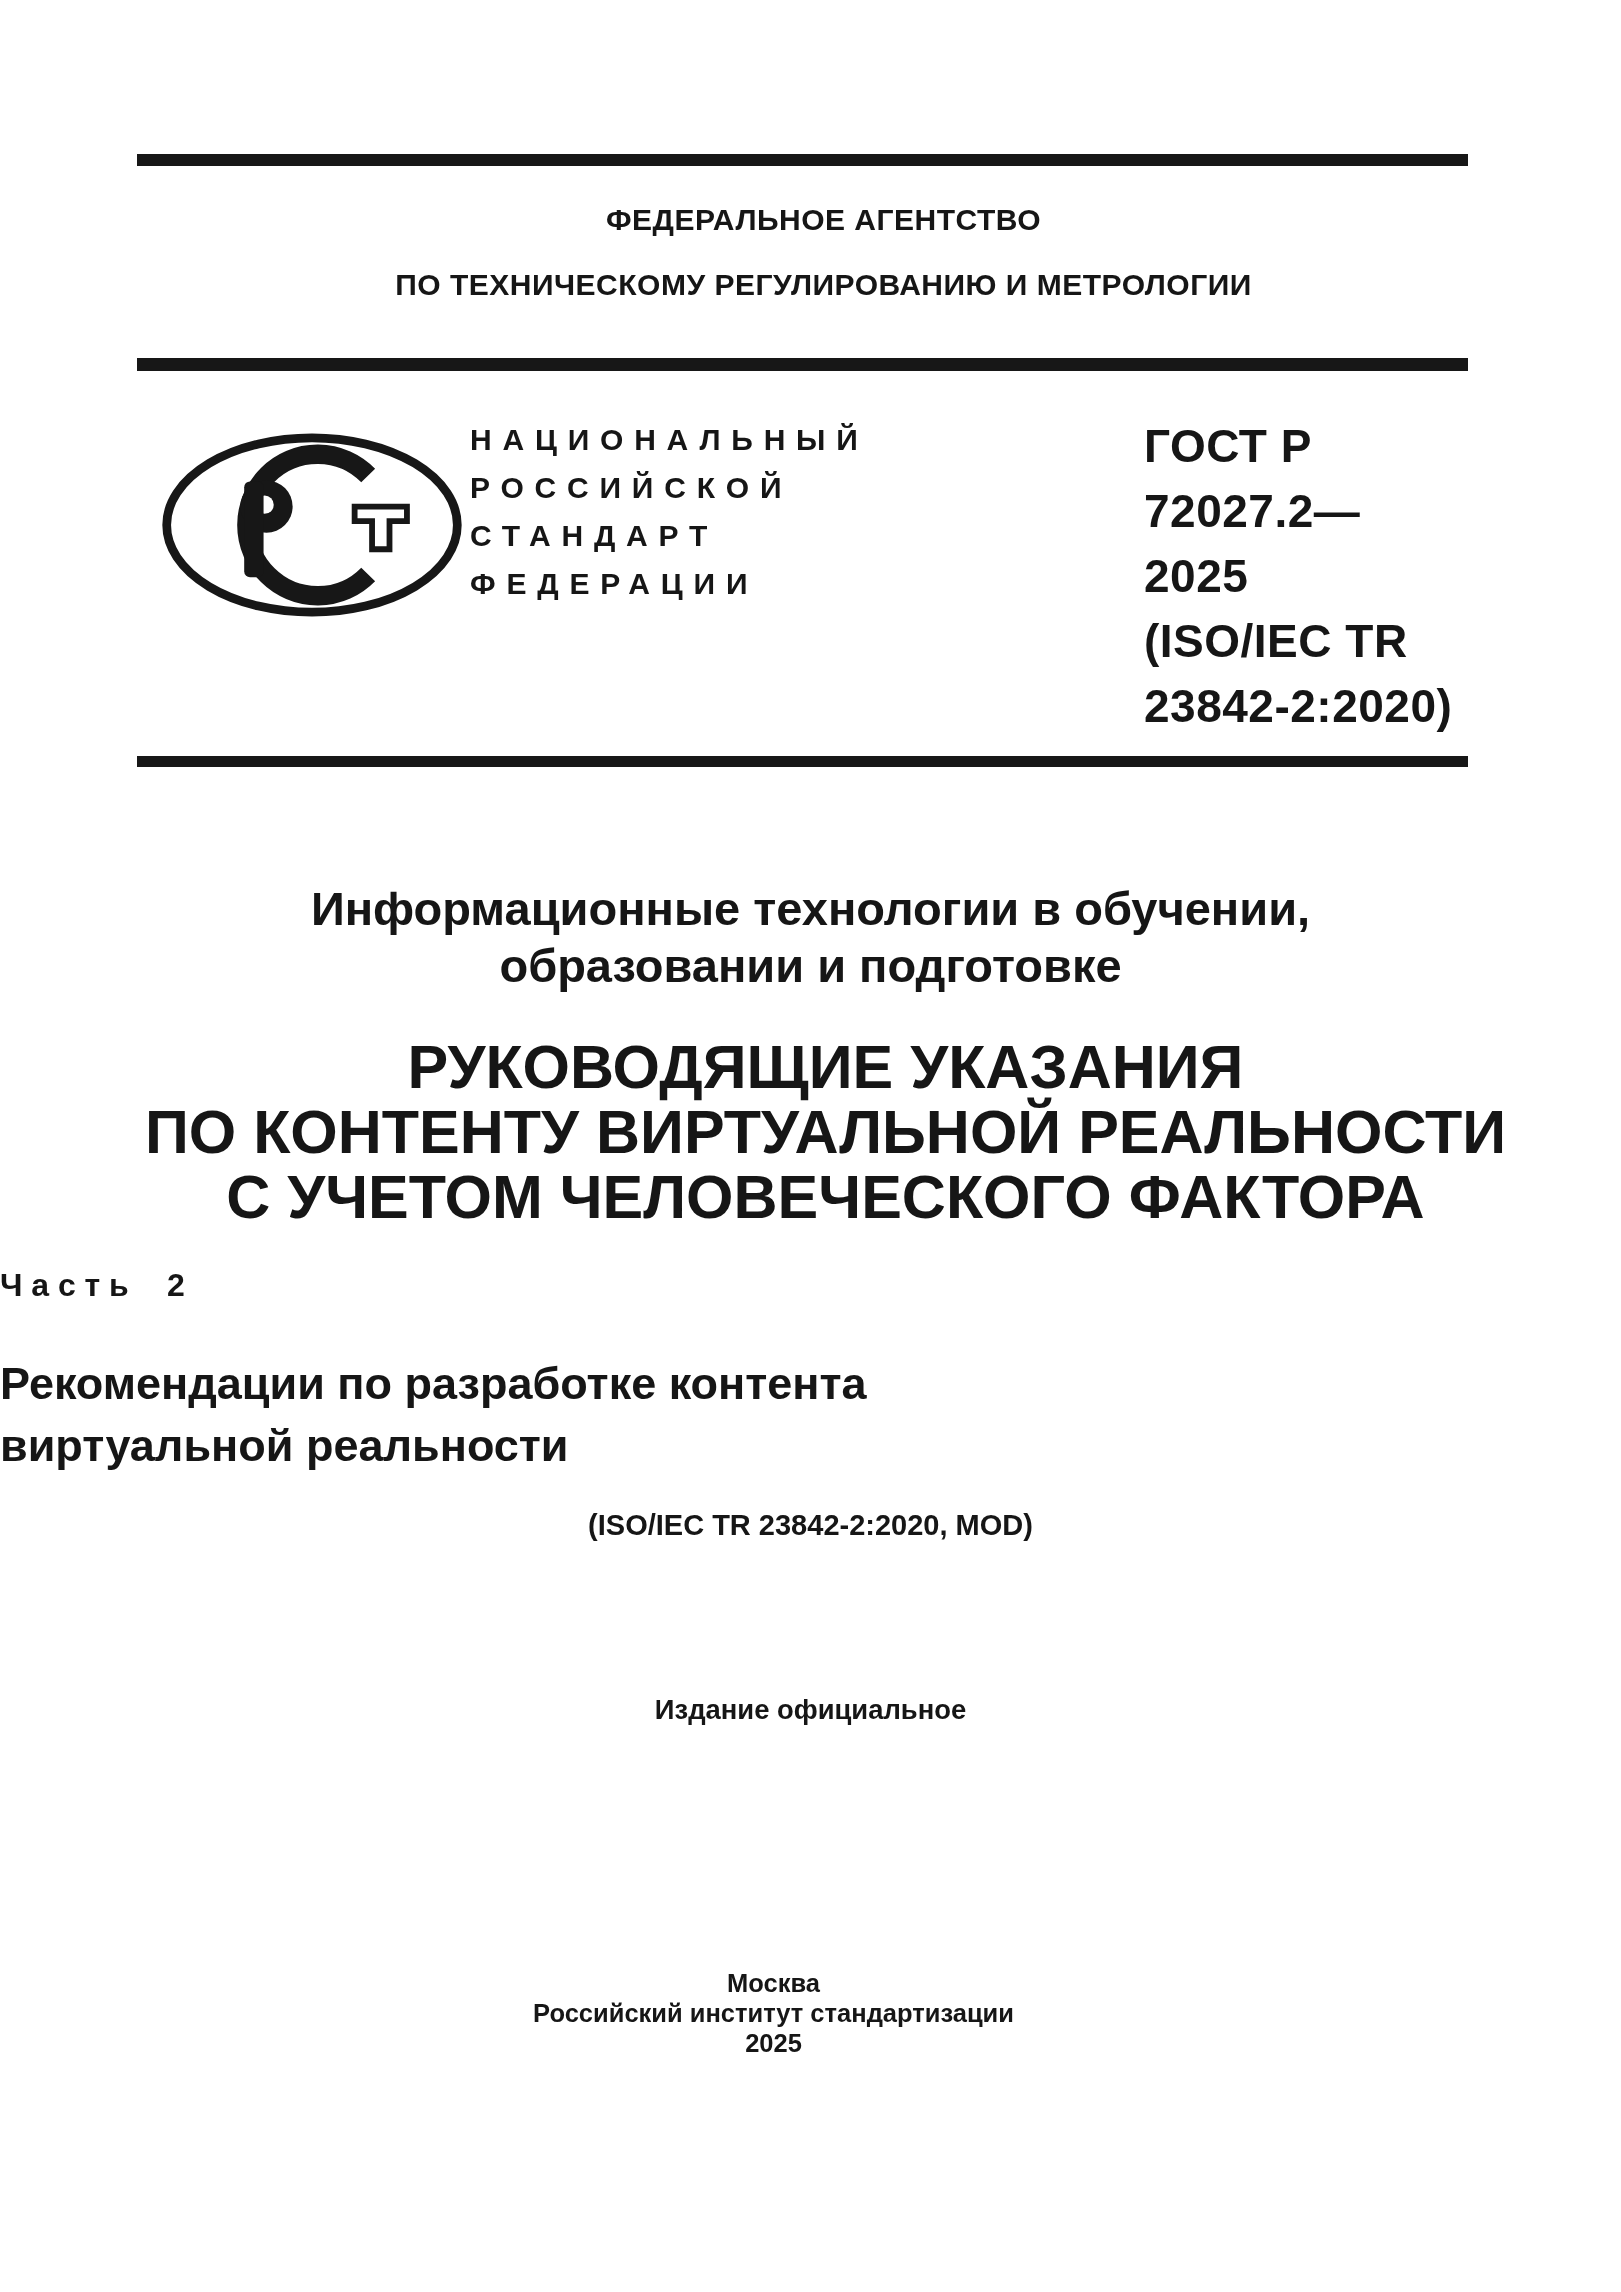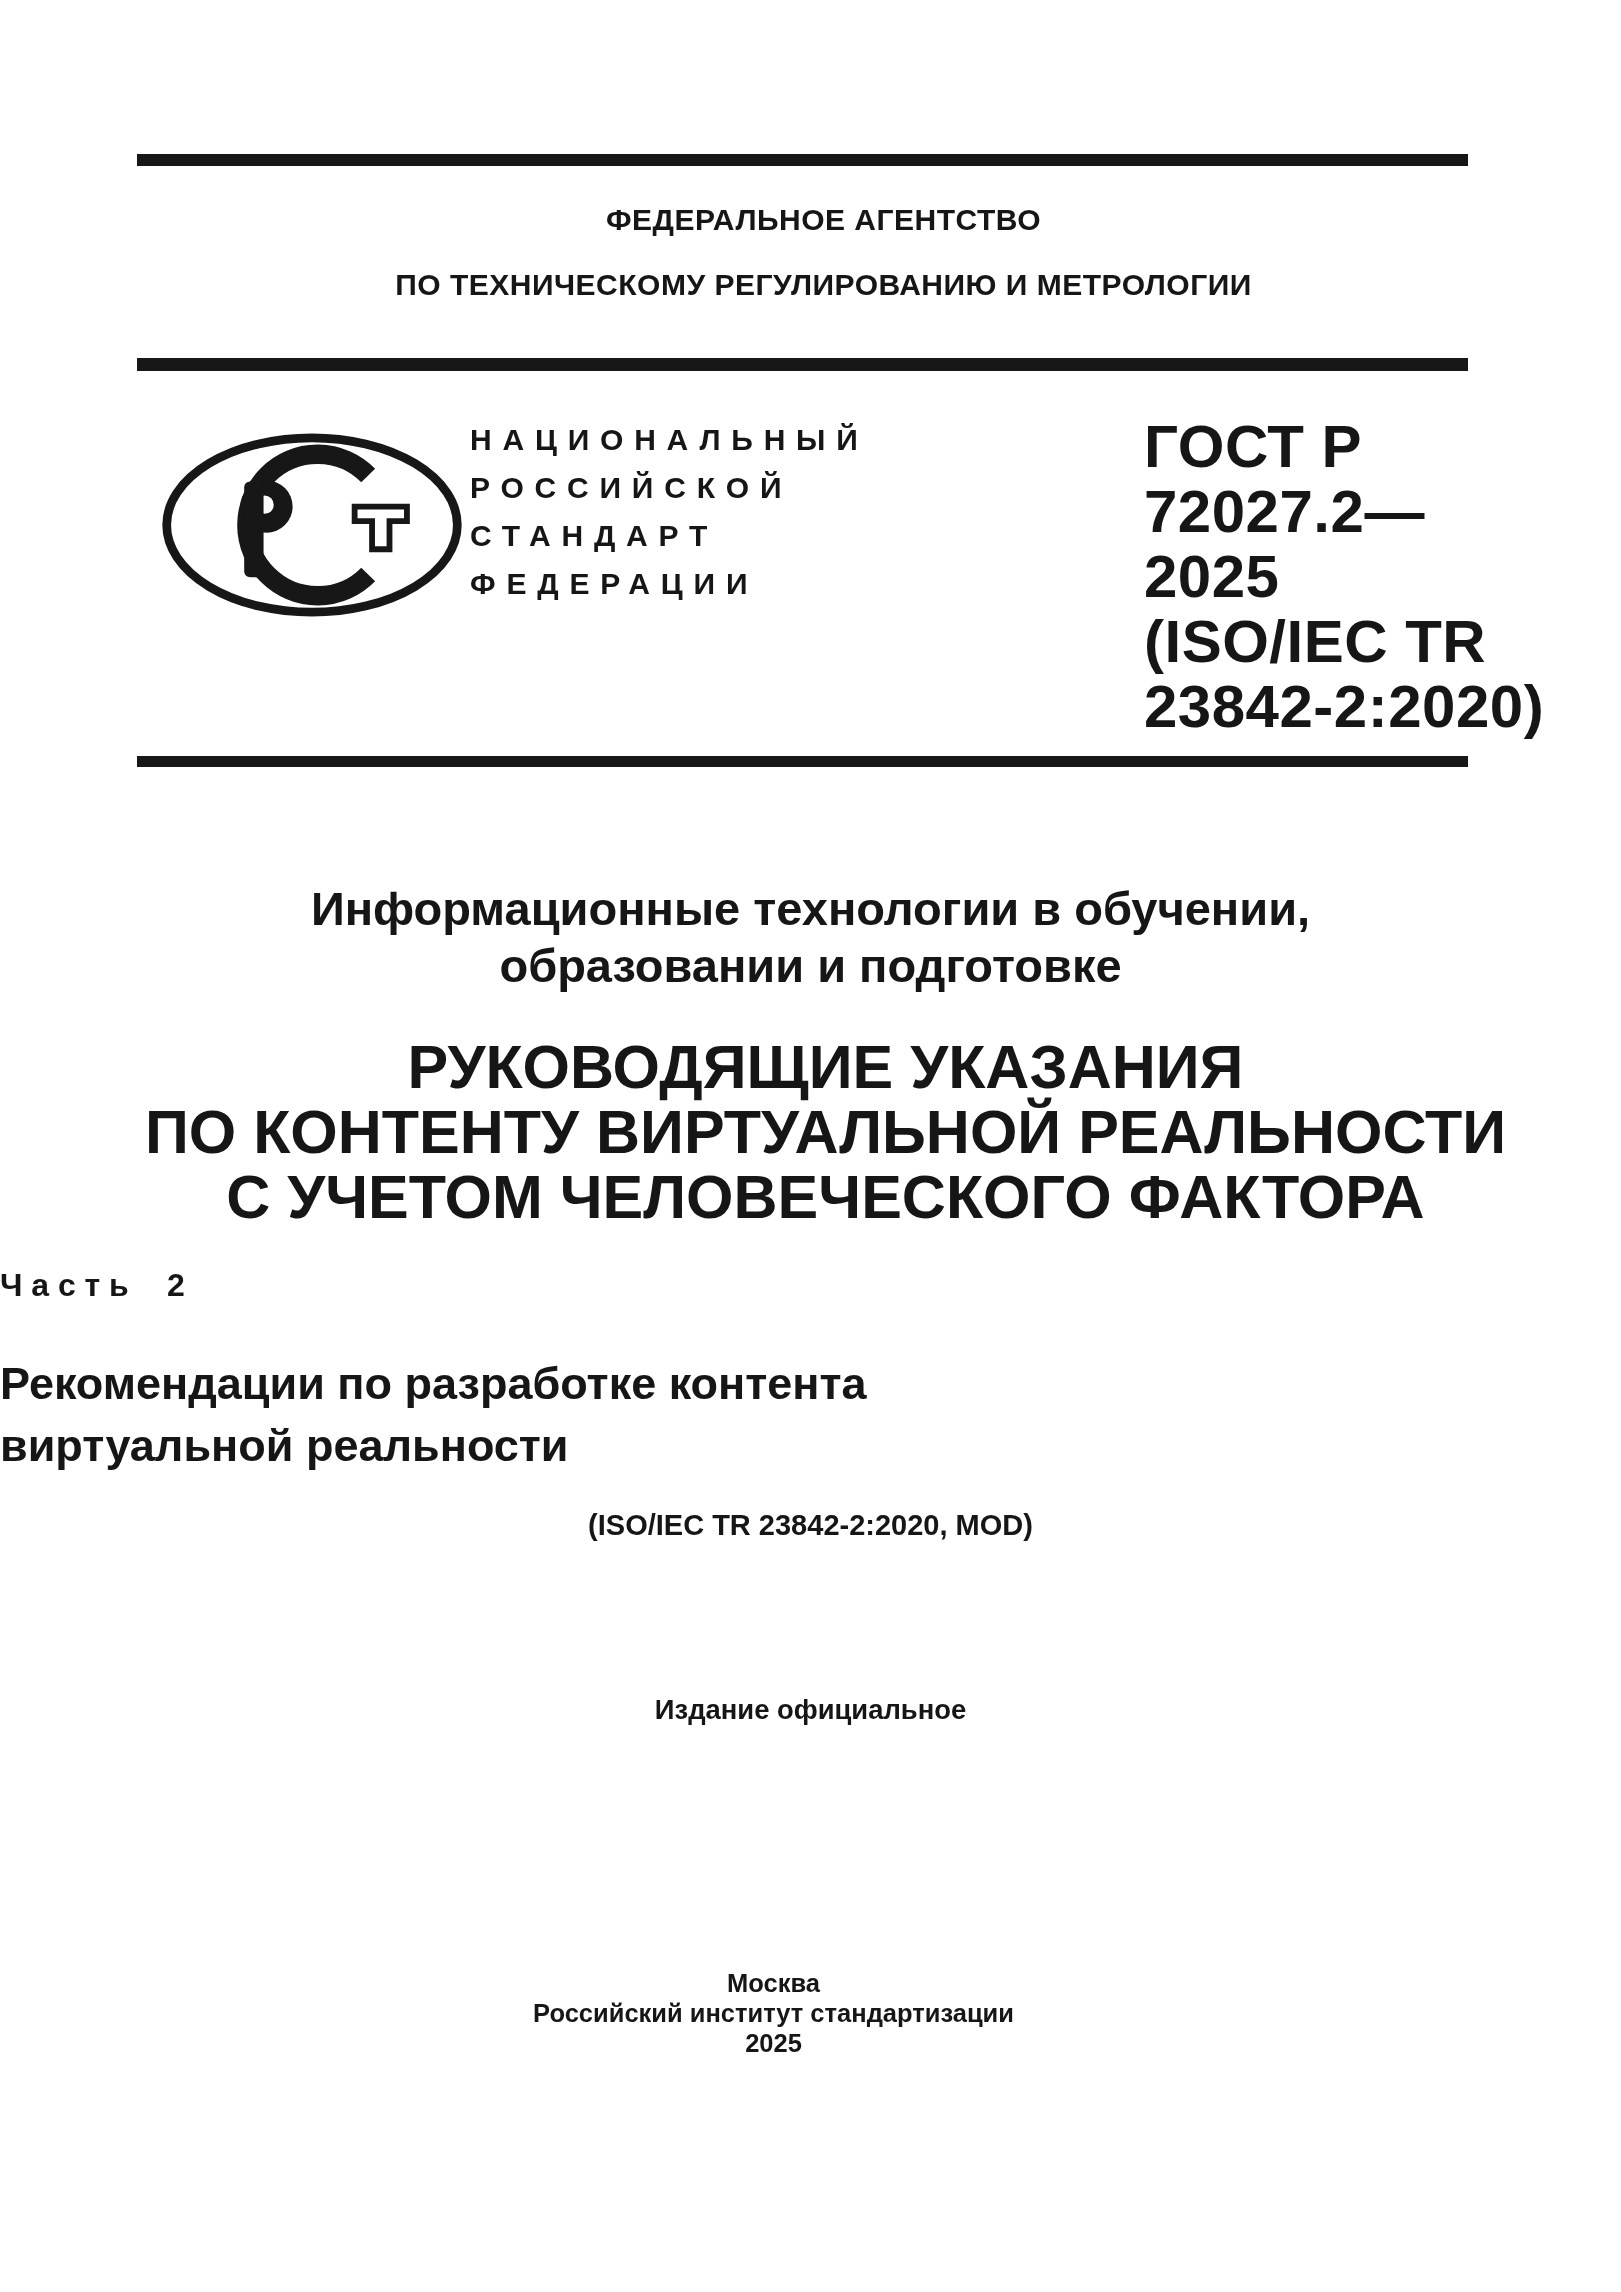--- a/index.html
+++ b/index.html
@@ -27,21 +27,21 @@
   .logo{
     position:absolute;left:157px;top:429px;width:310px;height:192px;
   }
   .national{
     position:absolute;left:470px;top:416px;width:676px;
     text-align:left;font-weight:bold;font-size:30px;line-height:48px;
     letter-spacing:10.8px;
   }
   .designation{
     position:absolute;left:1144px;top:414px;width:353px;
-    text-align:left;font-weight:bold;font-size:60px;line-height:65px;
+    text-align:left;font-weight:bold;font-size:46px;line-height:65px;
     letter-spacing:0.5px;white-space:nowrap;
   }
   .subject{
     position:absolute;left:0;top:880px;width:100%;
     text-align:center;font-weight:bold;font-size:47px;line-height:57px;
   }
   .main-title{
     position:absolute;left:0;top:1035px;width:100%;
     text-align:center;font-weight:bold;font-size:61px;line-height:65px;margin-left:15px;
   }

